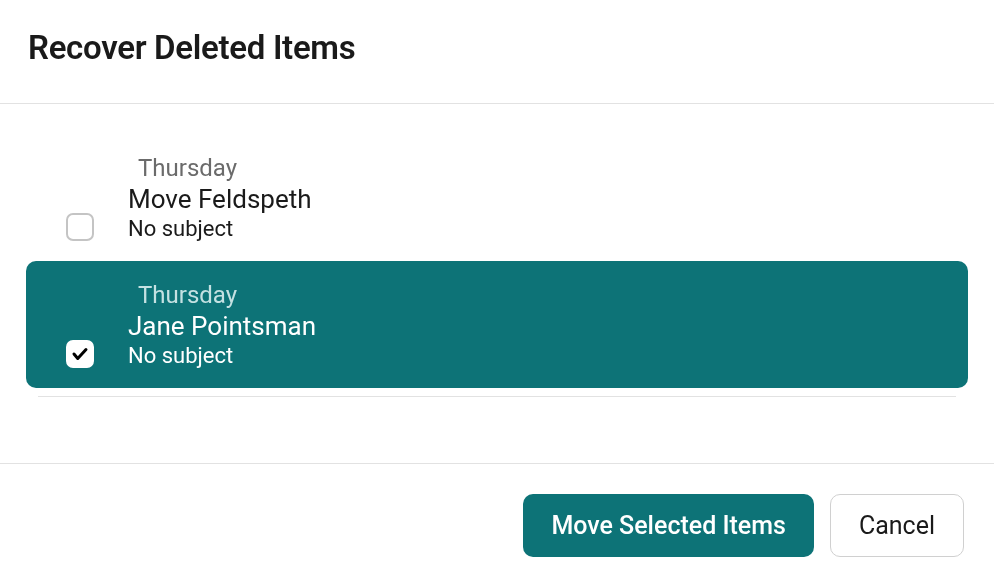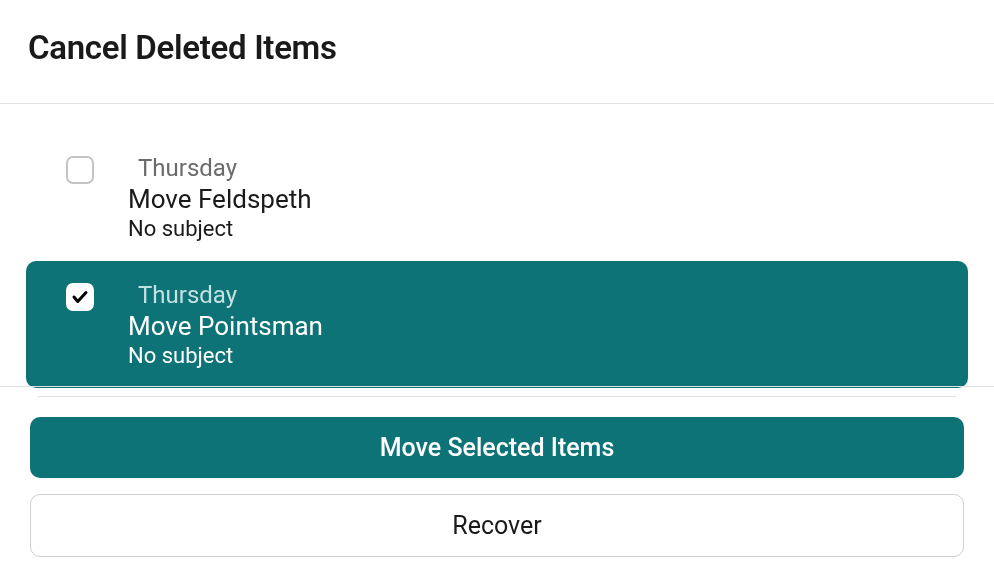--- a/index.html
+++ b/index.html
@@ -24,21 +24,21 @@
       letter-spacing: -0.3px;
     }
     .divider-top {
       border-top: 1px solid #e2e2e2;
     }
     .items-list {
       padding-top: 30px;
     }
     .item-row {
       display: flex;
-      align-items: flex-start;
+      align-items: flex-end;
       padding: 20px 30px 20px 40px;
       margin: 0 26px;
       border-radius: 10px;
     }
     .item-row.selected {
       background: #0d7377;
     }
     .checkbox-wrap {
       width: 28px;
       height: 28px;
@@ -99,21 +99,20 @@
     .footer {
       position: absolute;
       bottom: 0;
       left: 0;
       right: 0;
       border-top: 1px solid #e2e2e2;
       padding: 30px 30px 24px 30px;
       display: flex;
       justify-content: flex-end;
       gap: 16px;
-      flex-direction: column;
     }
     .btn {
       font-size: 25px;
       padding: 16px 28px;
       border-radius: 10px;
       cursor: pointer;
       font-family: inherit;
     }
     .btn-primary {
       background: #0d7377;
@@ -125,21 +124,21 @@
       background: #fff;
       color: #1a1a1a;
       border: 1.5px solid #d0d0d0;
       font-weight: 400;
     }
   </style>
 </head>
 <body>
 
 <div class="dialog-header">
-  <h1 class="dialog-title">Cancel Deleted Items</h1>
+  <h1 class="dialog-title">Recover Deleted Items</h1>
 </div>
 
 <div class="divider-top"></div>
 
 <div class="items-list">
 
   <div class="item-row">
     <div class="checkbox-wrap">
       <div class="checkbox"></div>
     </div>
@@ -153,25 +152,25 @@
   <div class="item-row selected">
     <div class="checkbox-wrap">
       <div class="checkbox checked">
         <svg class="checkmark" viewBox="0 0 24 24" fill="none" stroke="#000" stroke-width="4" stroke-linecap="round" stroke-linejoin="round">
           <polyline points="4 12 9 18 20 6"></polyline>
         </svg>
       </div>
     </div>
     <div class="item-content">
       <div class="item-date">Thursday</div>
-      <div class="item-sender">Move Pointsman</div>
+      <div class="item-sender">Jane Pointsman</div>
       <div class="item-subject">No subject</div>
     </div>
   </div>
 
   <div class="list-bottom-line"></div>
 
 </div>
 
 <div class="footer">
   <button class="btn btn-primary">Move Selected Items</button>
-  <button class="btn btn-secondary">Recover</button>
+  <button class="btn btn-secondary">Cancel</button>
 </div>
 
 </body></html>

